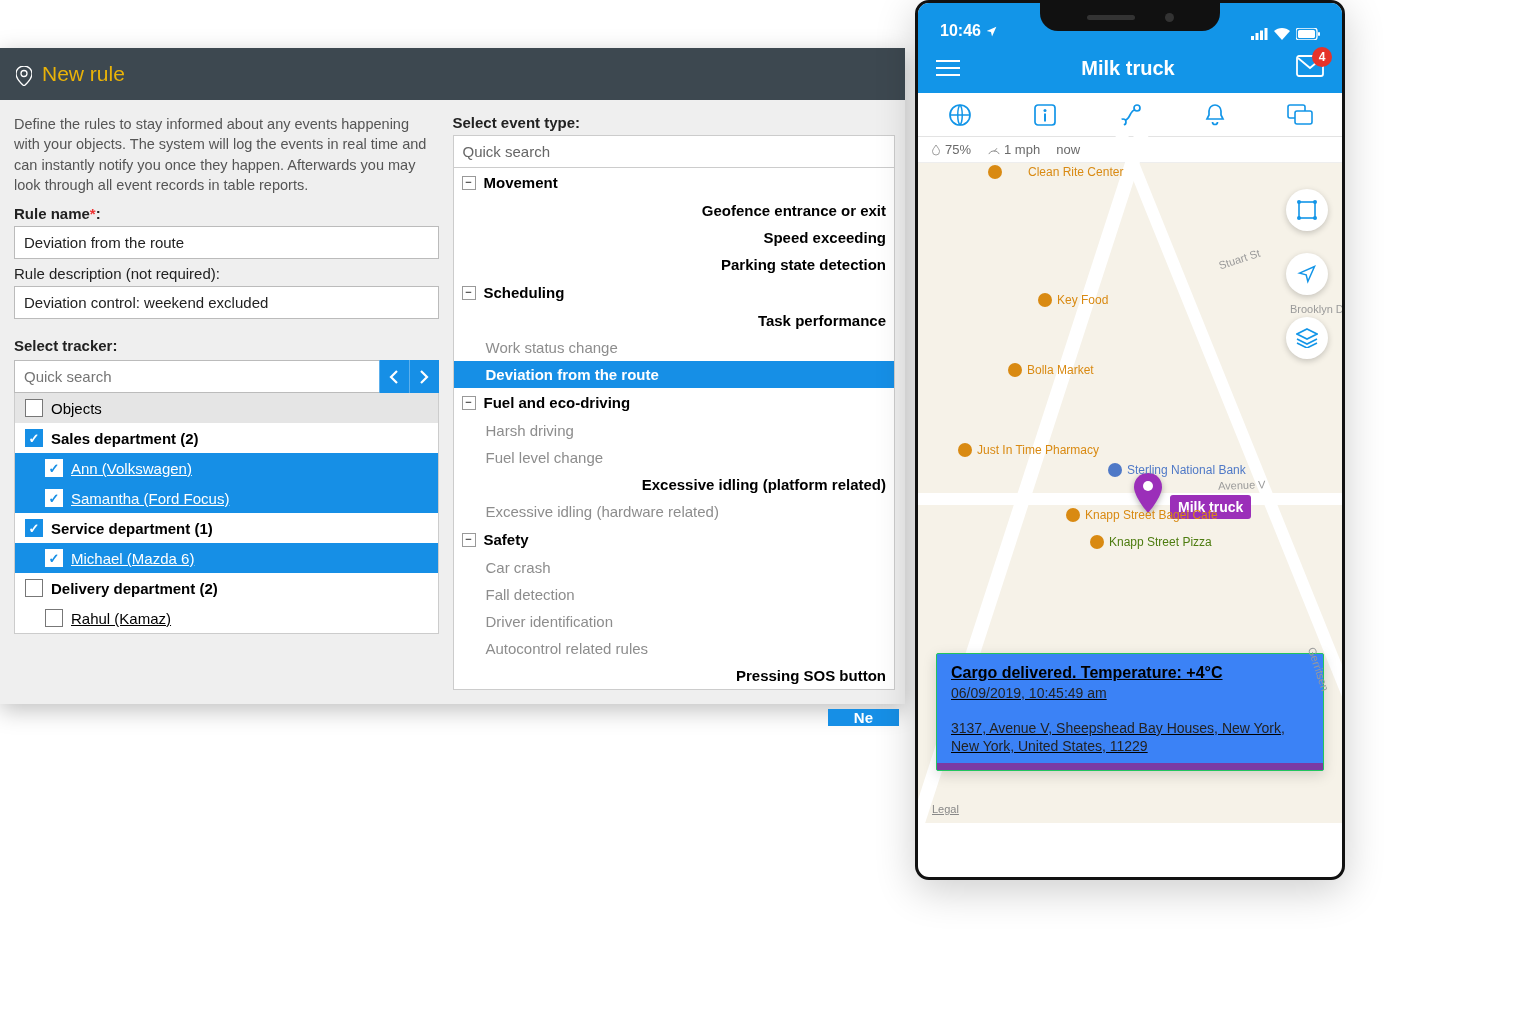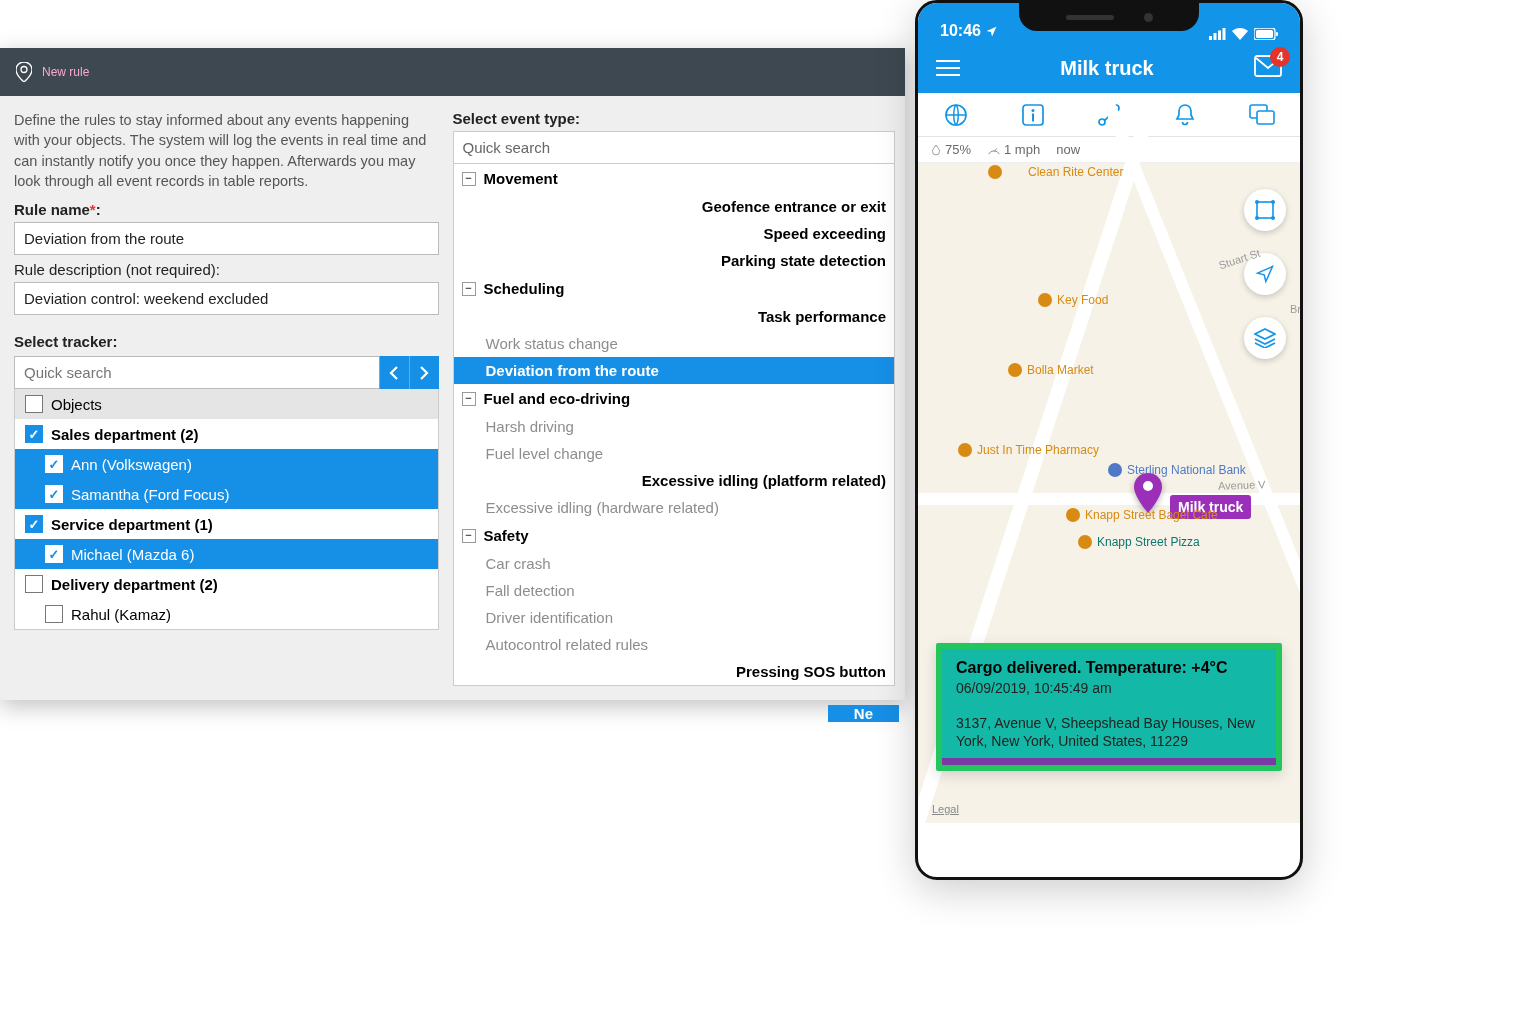--- a/index.html
+++ b/index.html
@@ -13,24 +13,24 @@
   
   .desktop {
     position: absolute;
     left: 0; top: 48px;
     width: 905px;
     background: #fff;
     box-shadow: 0 6px 22px rgba(0,0,0,.25);
   }
   .titlebar {
     background: #3d4850;
-    color: #f9a8d4;
+    color: #eab308;
     padding: 14px 16px;
-    display: flex; align-items: center; gap: 10px;
-    font-size: 12px;
+    display: flex; align-items: flex-end; gap: 10px;
+    font-size: 21px;
   }
   .titlebar svg { flex: 0 0 auto; }
   .body {
     display: flex;
     background: #efefef;
   }
   .col-left { width: 50%; padding: 14px 14px 18px 14px; }
   .col-right { width: 50%; padding: 14px 10px 14px 0; display:flex; flex-direction:column; }
   .intro { color:#555; font-size:14.5px; line-height:1.4; margin-bottom:10px; }
   .lbl { font-size:15px; font-weight:600; color:#222; margin-top:6px; margin-bottom:4px;}
@@ -50,21 +50,21 @@
     cursor:pointer;
   }
   .tracker-list {
     border:1px solid #ccc; border-top:none;
     max-height: 380px; overflow:hidden;
     background:#fff;
   }
   .trow { display:flex; align-items:center; padding:6px 10px; font-size:15px; gap:8px;}
   .trow.header { background:#e5e5e5; }
   .trow.group { font-weight:600; }
-  .trow.child { padding-left: 30px; }
+  .trow.child { padding-left: 30px; text-decoration: underline; }
   .trow.sel { background:#168fe6; color:#fff;}
   .cb {
     width:18px; height:18px; border:1.5px solid #777; background:#fff;
     display:inline-flex; align-items:center; justify-content:center;
     font-size:13px; color:#fff; flex:0 0 auto;
   }
   .cb.on { background:#168fe6; border-color:#168fe6;}
   .cb.on-sel { background:#fff; color:#168fe6; border-color:#fff;}
   .cb::after{ content:""; }
   .cb.on::after, .cb.on-sel::after { content:"✓"; font-weight:800;}
@@ -87,22 +87,22 @@
   .next-btn {
     position:absolute; right:6px; bottom:-22px;
     background:#168fe6; color:#fff; border:none;
     padding:0 26px; font-size:15px; font-weight:600;
   }
   .desktop-wrap{ position:relative;}
 
   
   .phone {
     position:absolute; left:915px; top:0;
-    width:388px; height:880px;
-    border:3px solid #111; border-radius:22px;
+    width:430px; height:880px;
+    border:3px solid #111; border-radius:14px;
     background:#fff;
     box-shadow: inset 0 0 0 6px #fff, 0 10px 40px rgba(0,0,0,.2);
     overflow:hidden;
   }
   .notch {
     position:absolute; top:0; left:50%; transform:translateX(-50%);
     width:180px; height:28px; background:#111;
     border-bottom-left-radius:18px; border-bottom-right-radius:18px;
     z-index:5; display:flex; align-items:center; justify-content:center; gap:30px;
   }
@@ -169,23 +169,24 @@
   }
   .fab{
     position:absolute; right:14px;
     width:42px;height:42px;border-radius:50%;
     background:#fff; box-shadow:0 2px 6px rgba(0,0,0,.2);
     display:flex;align-items:center;justify-content:center; color:#1295e8;
   }
   .fab.f1{ top:26px;} .fab.f2{ top:90px;} .fab.f3{ top:154px;}
   .card{
     position:absolute; left:18px; right:18px; bottom:52px;
-    background:#14b8a6; border:6px solid #22c55e; border-radius:2px;
+    background:#3b82f6; border:1px solid #22c55e; border-radius:2px;
     box-shadow:0 4px 14px rgba(0,0,0,.15);
     padding:10px 14px 12px;
+    text-decoration:underline;
   }
   .card h3{ font-size:16px; font-weight:700; margin-bottom:3px;}
   .card .ts{ font-size:14px; color:#222; margin-bottom:18px;}
   .card .addr{ font-size:14px; color:#222; line-height:1.3;}
   .card-bar{ height:7px; background:#7a3aa3; margin:8px -14px -12px;}
   .legal{ position:absolute; left:14px; bottom:8px; font-size:11px; color:#888; text-decoration:underline;}
 </style>
 </head>
 <body>
 
@@ -443,21 +444,21 @@
         <span>Just In Time Pharmacy</span>
       </div>
       <div class="poi" style="left: 190px; top: 300px; color: rgb(79, 121, 199);">
         <span class="dot" style="background: rgb(79, 121, 199);"></span>
         <span>Sterling National Bank</span>
       </div>
       <div class="poi" style="left: 148px; top: 345px; color: rgb(217, 138, 18);">
         <span class="dot" style="background: rgb(217, 138, 18);"></span>
         <span>Knapp Street Bagel Cafe</span>
       </div>
-      <div class="poi" style="left: 160px; top: 372px; color: #0f766e;">
+      <div class="poi" style="left: 172px; top: 372px; color: #4d7c0f;">
         <span class="dot" style="background: rgb(217, 138, 18);"></span>
         <span>Knapp Street Pizza</span>
       </div>
       <span style="position: absolute; font-size: 11px; color: rgb(154, 154, 154); left: 300px; top: 90px; transform: rotate(-18deg); white-space: nowrap;">Stuart St</span>
       <span style="position: absolute; font-size: 11px; color: rgb(154, 154, 154); left: 300px; top: 316px; transform: rotate(-2deg); white-space: nowrap;">Avenue V</span>
       <span style="position: absolute; font-size: 11px; color: rgb(154, 154, 154); left: 378px; top: 500px; transform: rotate(72deg); white-space: nowrap;">Gerritsen</span>
       <span style="position: absolute; font-size: 11px; color: rgb(154, 154, 154); left: 372px; top: 140px; transform: rotate(0deg); white-space: nowrap;">Brooklyn Deve</span>
     </div>
 </div>
 

